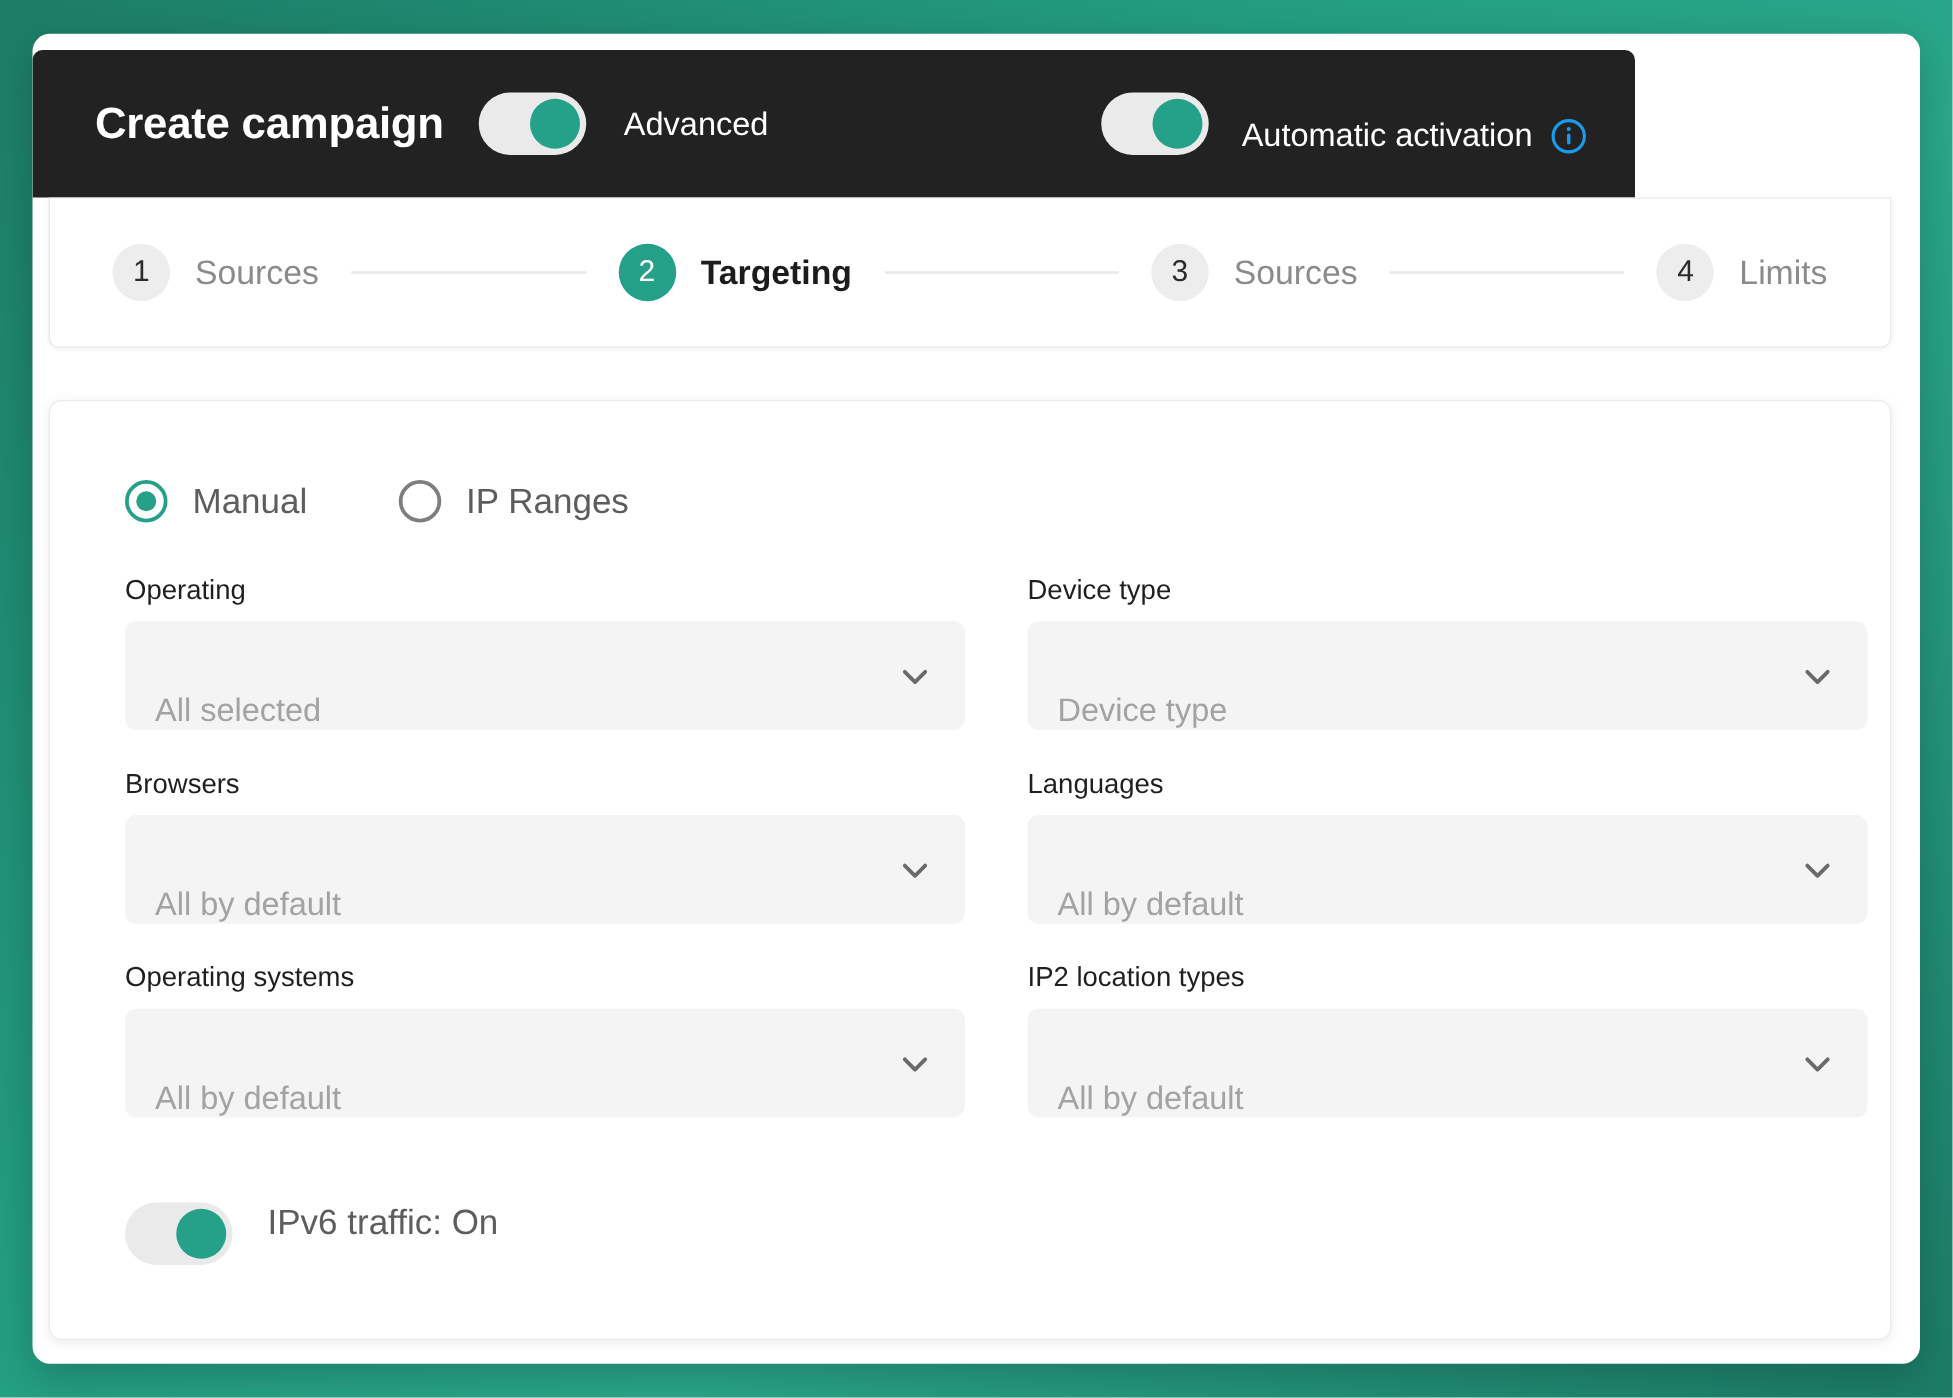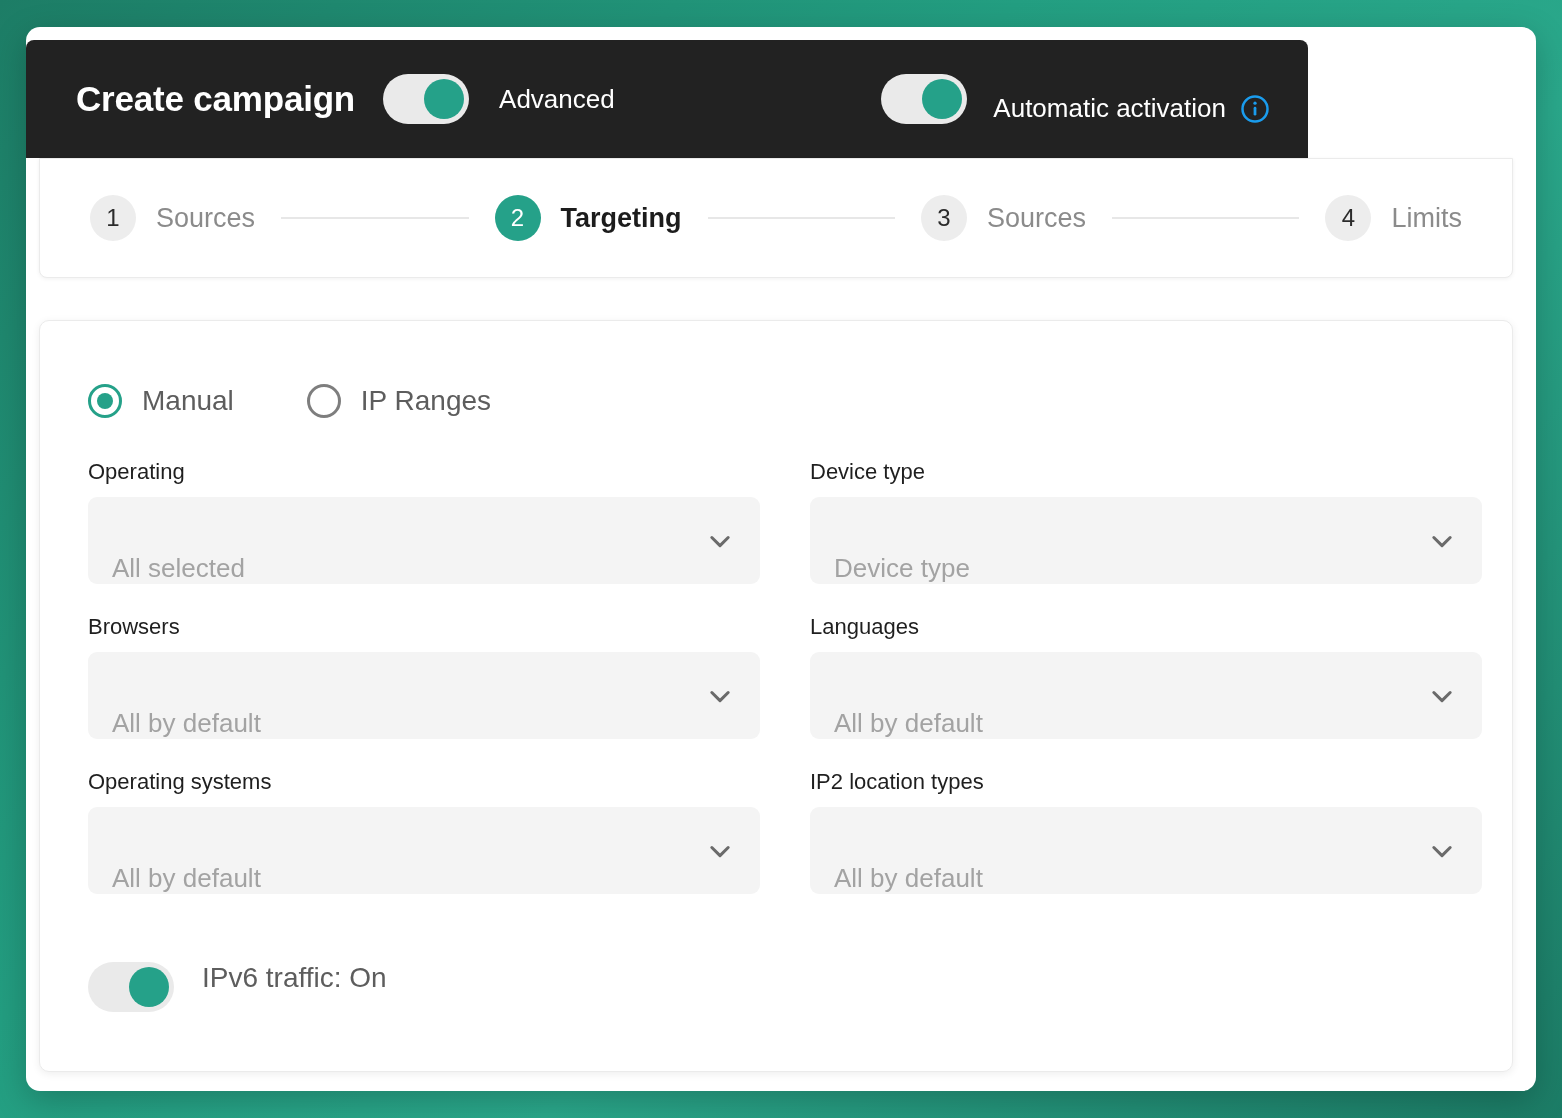--- a/index.html
+++ b/index.html
@@ -169,21 +169,21 @@
   .panel {
     position: absolute;
     left: 13px;
     top: 293px;
     width: 1474px;
     height: 752px;
     background: #ffffff;
     border: 1px solid #ebebeb;
     border-radius: 10px;
     box-shadow: 0 2px 9px rgba(0,0,0,0.07);
-    padding: 58px 52px 0 48px;
+    padding: 58px 52px 0 60px;
   }
 
   
   .radio-row {
     display: flex;
     align-items: center;
     height: 44px;
   }
   .radio-opt {
     display: flex;

